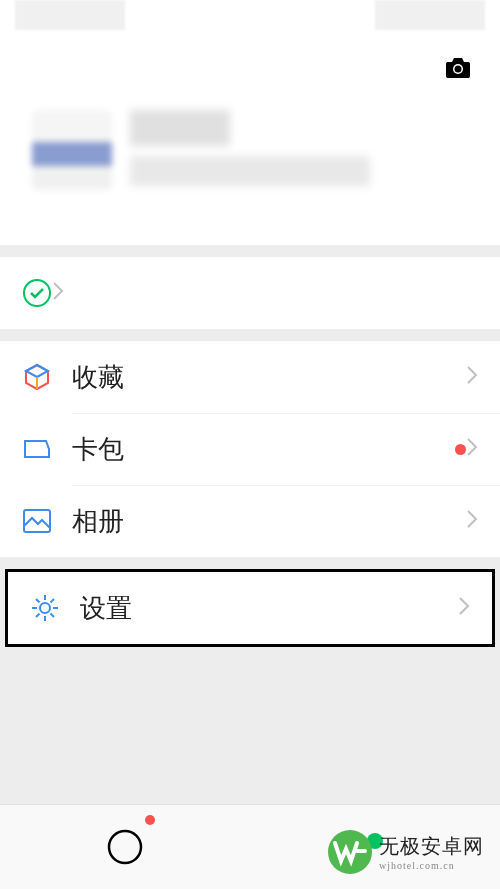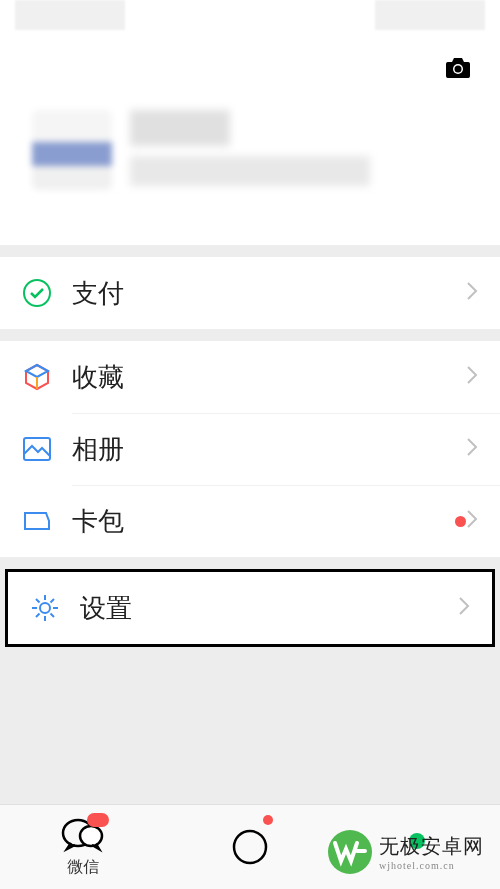--- a/index.html
+++ b/index.html
@@ -210,21 +210,20 @@
 </div>
 
 <div class="section">
   <div class="list-item">
     <div class="list-icon">
       <svg width="30" height="30" viewBox="0 0 30 30">
         <circle cx="15" cy="15" r="13" fill="none" stroke="#07c160" stroke-width="2"></circle>
         <path d="M9 15 L13 19 L21 11" fill="none" stroke="#07c160" stroke-width="2.5"></path>
       </svg>
     </div>
-    <span class="list-label">支付</span>
     <span class="chevron">
       <svg width="12" height="20" viewBox="0 0 12 20">
           <path d="M2 2 L10 10 L2 18" fill="none" stroke="#c0c0c0" stroke-width="2"></path>
         </svg>
     </span>
   </div>
 </div>
 
 <div class="section">
   <div class="list-item">
@@ -237,76 +236,66 @@
     </div>
     <span class="list-label">收藏</span>
     <span class="chevron">
       <svg width="12" height="20" viewBox="0 0 12 20">
           <path d="M2 2 L10 10 L2 18" fill="none" stroke="#c0c0c0" stroke-width="2"></path>
         </svg>
     </span>
   </div>
   <div class="list-item">
     <div class="list-icon">
+      <svg width="30" height="24" viewBox="0 0 30 24">
+        <path d="M3 4 L24 4 L27 12 L27 20 L3 20 Z" fill="none" stroke="#3c8cf0" stroke-width="2"></path>
+      </svg>
+    </div>
+    <span class="list-label">卡包</span>
+    <span class="red-dot"></span>
+    <span class="chevron" style="margin-left:auto;">
+      <svg width="12" height="20" viewBox="0 0 12 20">
+          <path d="M2 2 L10 10 L2 18" fill="none" stroke="#c0c0c0" stroke-width="2"></path>
+        </svg>
+    </span>
+  </div>
+  <div class="list-item">
+    <div class="list-icon">
       <svg width="30" height="26" viewBox="0 0 30 26">
         <rect x="2" y="2" width="26" height="22" rx="2" fill="none" stroke="#3c8cf0" stroke-width="2"></rect>
         <path d="M2 18 L10 10 L16 16 L20 12 L28 20" fill="none" stroke="#3c8cf0" stroke-width="2"></path>
       </svg>
     </div>
     <span class="list-label">相册</span>
     <span class="chevron">
       <svg width="12" height="20" viewBox="0 0 12 20">
           <path d="M2 2 L10 10 L2 18" fill="none" stroke="#c0c0c0" stroke-width="2"></path>
         </svg>
     </span>
   </div>
-  <div class="list-item">
-    <div class="list-icon">
-      <svg width="30" height="24" viewBox="0 0 30 24">
-        <path d="M3 4 L24 4 L27 12 L27 20 L3 20 Z" fill="none" stroke="#3c8cf0" stroke-width="2"></path>
-      </svg>
-    </div>
-    <span class="list-label">卡包</span>
-    <span class="red-dot"></span>
-    <span class="chevron" style="margin-left:auto;">
-      <svg width="12" height="20" viewBox="0 0 12 20">
-          <path d="M2 2 L10 10 L2 18" fill="none" stroke="#c0c0c0" stroke-width="2"></path>
-        </svg>
-    </span>
-  </div>
 </div>
 
 <div class="section highlighted">
   <div class="list-item">
     <div class="list-icon">
       <svg width="30" height="30" viewBox="0 0 30 30">
         <circle cx="15" cy="15" r="5" fill="none" stroke="#3c8cf0" stroke-width="2"></circle>
         <path d="M15 2 L15 7 M15 23 L15 28 M2 15 L7 15 M23 15 L28 15 M6 6 L9.5 9.5 M20.5 20.5 L24 24 M6 24 L9.5 20.5 M20.5 9.5 L24 6" stroke="#3c8cf0" stroke-width="2"></path>
       </svg>
     </div>
     <span class="list-label">设置</span>
     <span class="chevron">
       <svg width="12" height="20" viewBox="0 0 12 20">
           <path d="M2 2 L10 10 L2 18" fill="none" stroke="#c0c0c0" stroke-width="2"></path>
         </svg>
     </span>
   </div>
 </div>
 
 <div class="tab-bar">
-  <div class="tab-item">
-    <svg width="44" height="38" viewBox="0 0 44 38">
-      <ellipse cx="17" cy="17" rx="15" ry="13" fill="none" stroke="#000" stroke-width="2.5"></ellipse>
-      <path d="M10 27 L6 33 L14 29" fill="none" stroke="#000" stroke-width="2.5"></path>
-      <ellipse cx="30" cy="20" rx="11" ry="10" fill="#fff" stroke="#000" stroke-width="2.5"></ellipse>
-      <path d="M35 28 L38 33 L31 29" fill="none" stroke="#000" stroke-width="2.5"></path>
-    </svg>
-    <div class="tab-badge"></div>
-    <span class="tab-label">微信</span>
-  </div>
   <div class="tab-item">
     <svg width="44" height="38" viewBox="0 0 44 38">
       <circle cx="22" cy="19" r="16" fill="none" stroke="#000" stroke-width="2.5"></circle>
     </svg>
     <div class="tab-dot"></div>
   </div>
   <div class="tab-item">
     <svg width="44" height="38" viewBox="0 0 44 38">
       <circle cx="22" cy="13" r="8" fill="#07c160"></circle>
     </svg>

